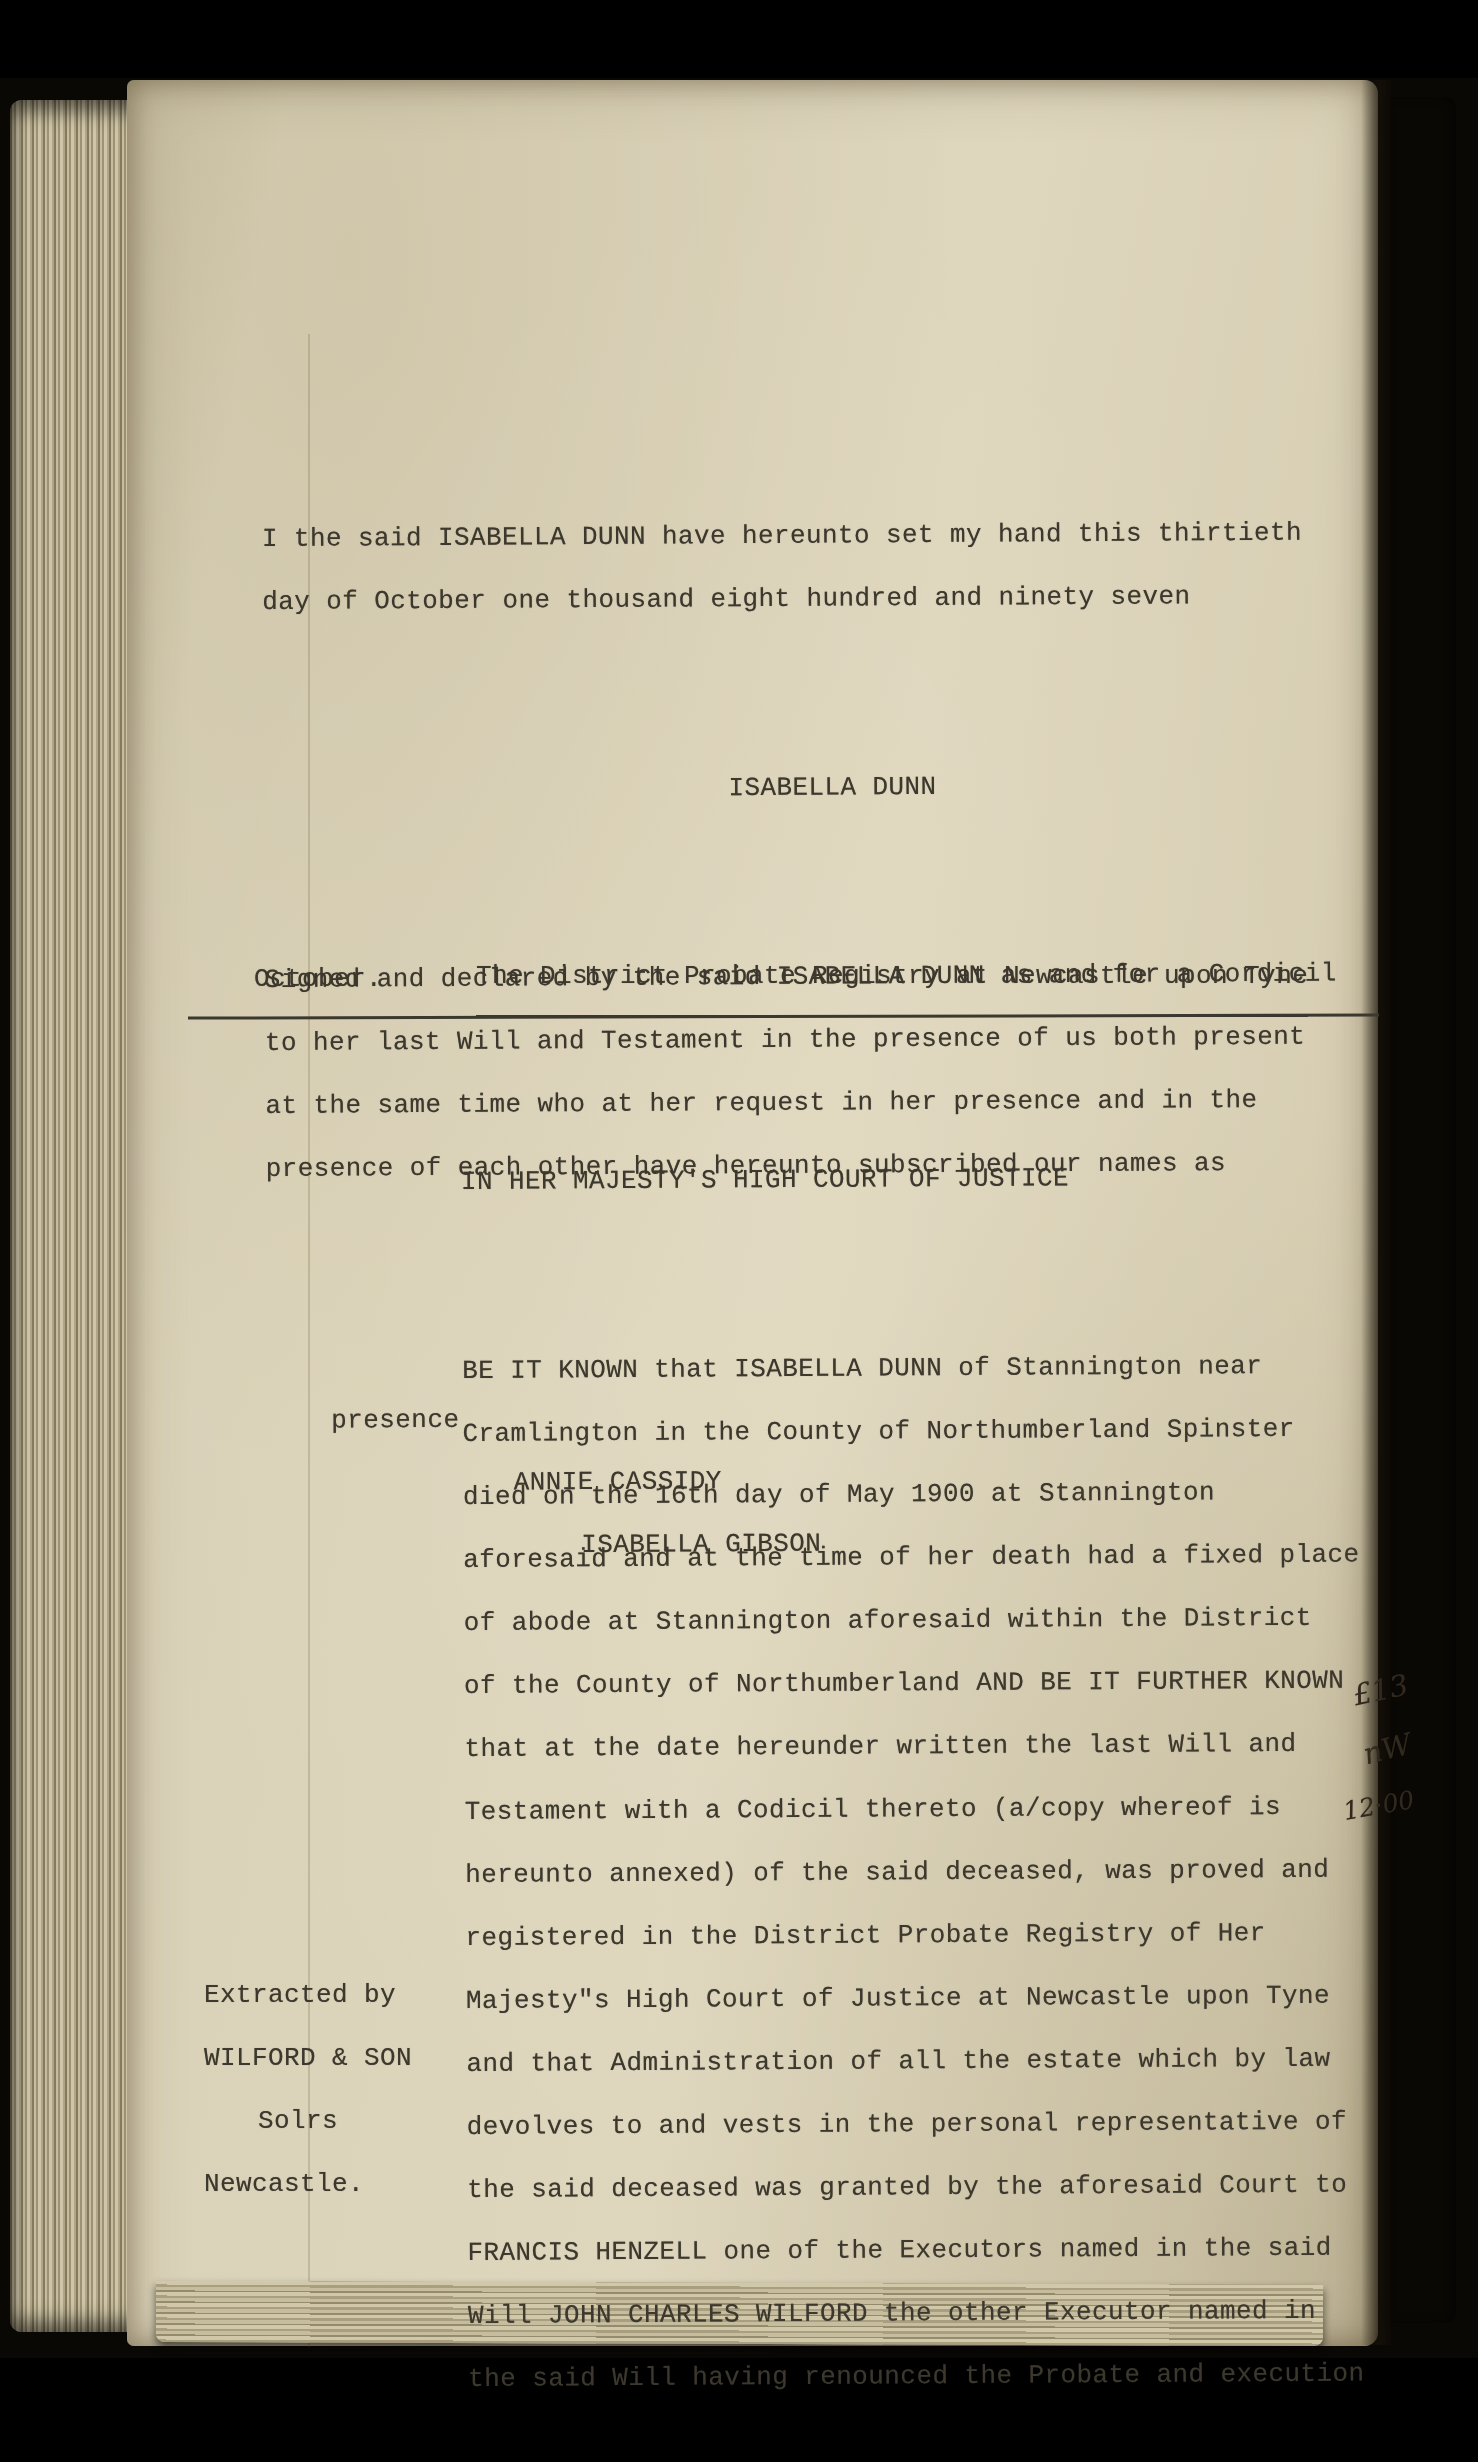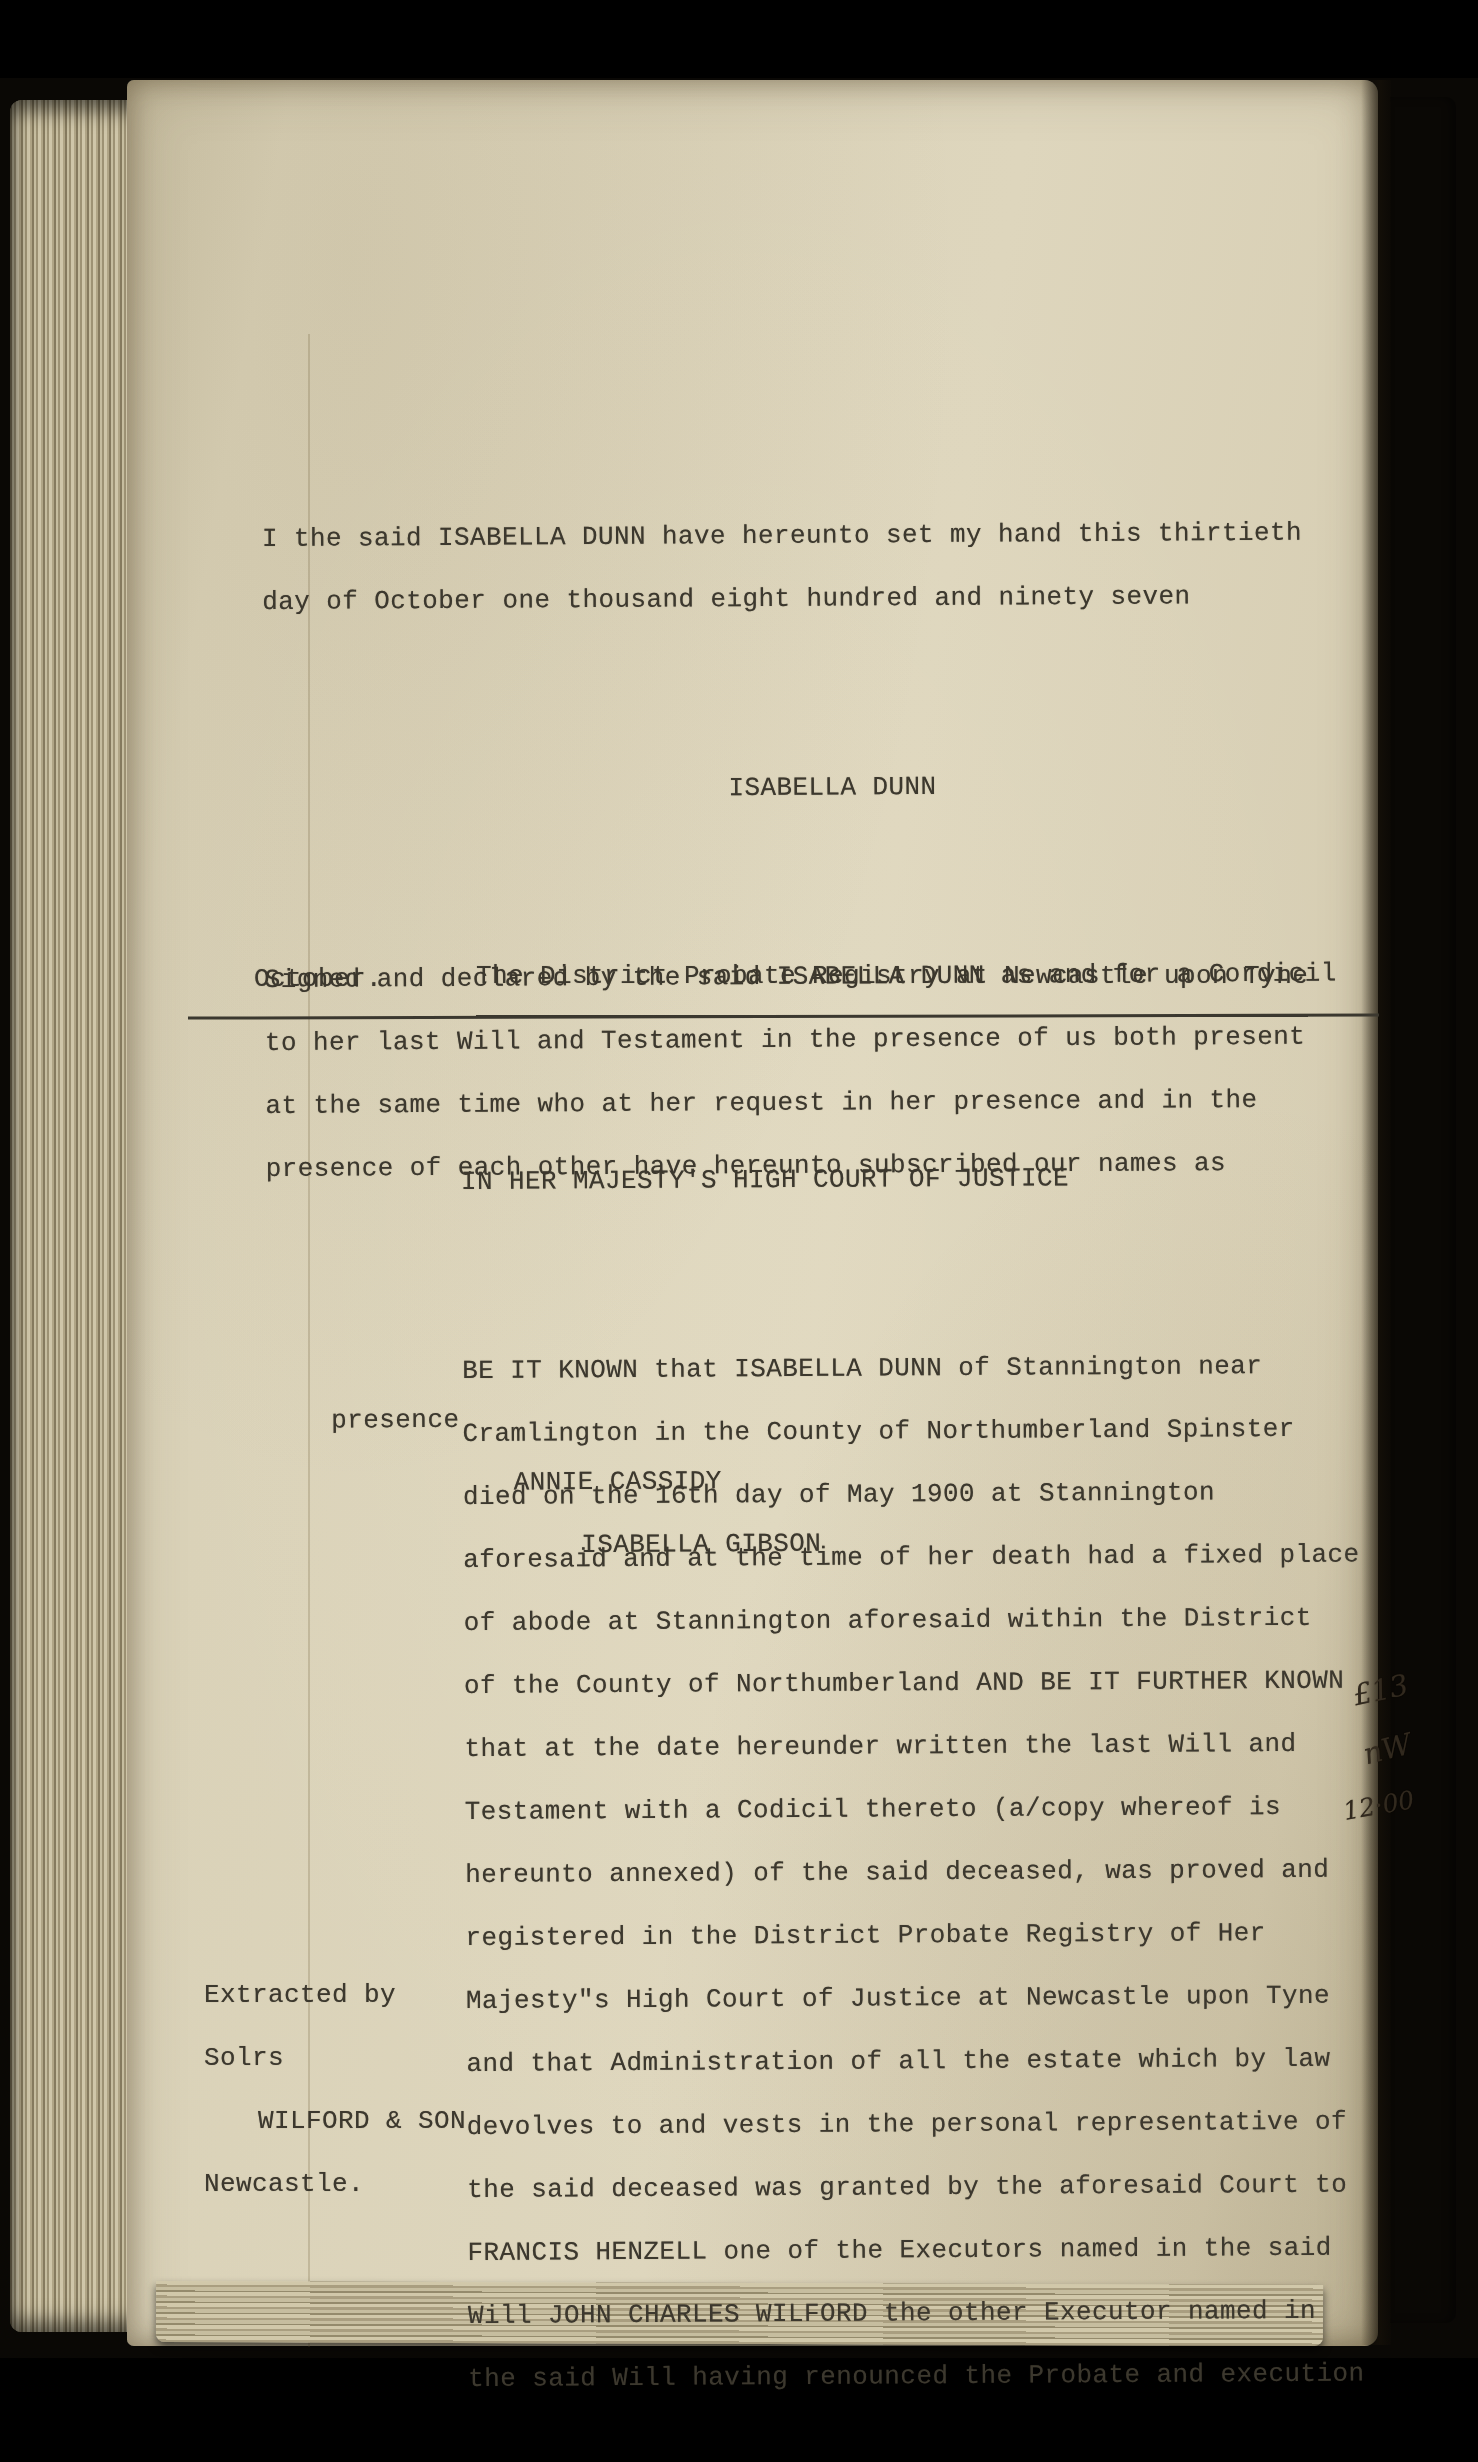--- a/index.html
+++ b/index.html
@@ -118,19 +118,19 @@
 <div class="tw probate-label" data-bind="document.probate.margin_label">October.</div>
 <div class="tw probate-heading" data-bind="document.probate.heading">The District Probate Registry at Newcastle upon Tyne</div>
 <div class="full-rule"></div>
 
 <div class="tw probate-body">
   <div class="line" data-bind="document.probate.court_line">IN HER MAJESTY'S HIGH COURT OF JUSTICE</div>
   <div data-bind-list="document.probate.body_lines"><div class="line">BE IT KNOWN that ISABELLA DUNN of Stannington near</div><div class="line">Cramlington in the County of Northumberland Spinster</div><div class="line">died on the 16th day of May 1900 at Stannington</div><div class="line">aforesaid and at the time of her death had a fixed place</div><div class="line">of abode at Stannington aforesaid within the District</div><div class="line">of the County of Northumberland AND BE IT FURTHER KNOWN</div><div class="line">that at the date hereunder written the last Will and</div><div class="line">Testament with a Codicil thereto (a/copy whereof is</div><div class="line">hereunto annexed) of the said deceased, was proved and</div><div class="line">registered in the District Probate Registry of Her</div><div class="line">Majesty"s High Court of Justice at Newcastle upon Tyne</div><div class="line">and that Administration of all the estate which by law</div><div class="line">devolves to and vests in the personal representative of</div><div class="line">the said deceased was granted by the aforesaid Court to</div><div class="line">FRANCIS HENZELL one of the Executors named in the said</div><div class="line">Will JOHN CHARLES WILFORD the other Executor named in</div><div class="line">the said Will having renounced the Probate and execution</div></div>
 </div>
 
 <div class="tw extracted">
-  <div data-bind-list="document.probate.extracted_by_lines"><div class="line">Extracted by</div><div class="line">Solrs</div><div class="line">WILFORD &amp; SON</div><div class="line">Newcastle.</div></div>
+  <div data-bind-list="document.probate.extracted_by_lines"><div class="line">Extracted by</div><div class="line">WILFORD &amp; SON</div><div class="line">Solrs</div><div class="line">Newcastle.</div></div>
 </div>
 
 <div class="hand m1" data-bind="document.marginalia.0">£13</div>
 <div class="hand m2" data-bind="document.marginalia.1">nW</div>
 <div class="hand m3" data-bind="document.marginalia.2">12·00</div>
 
 
 </body></html>

